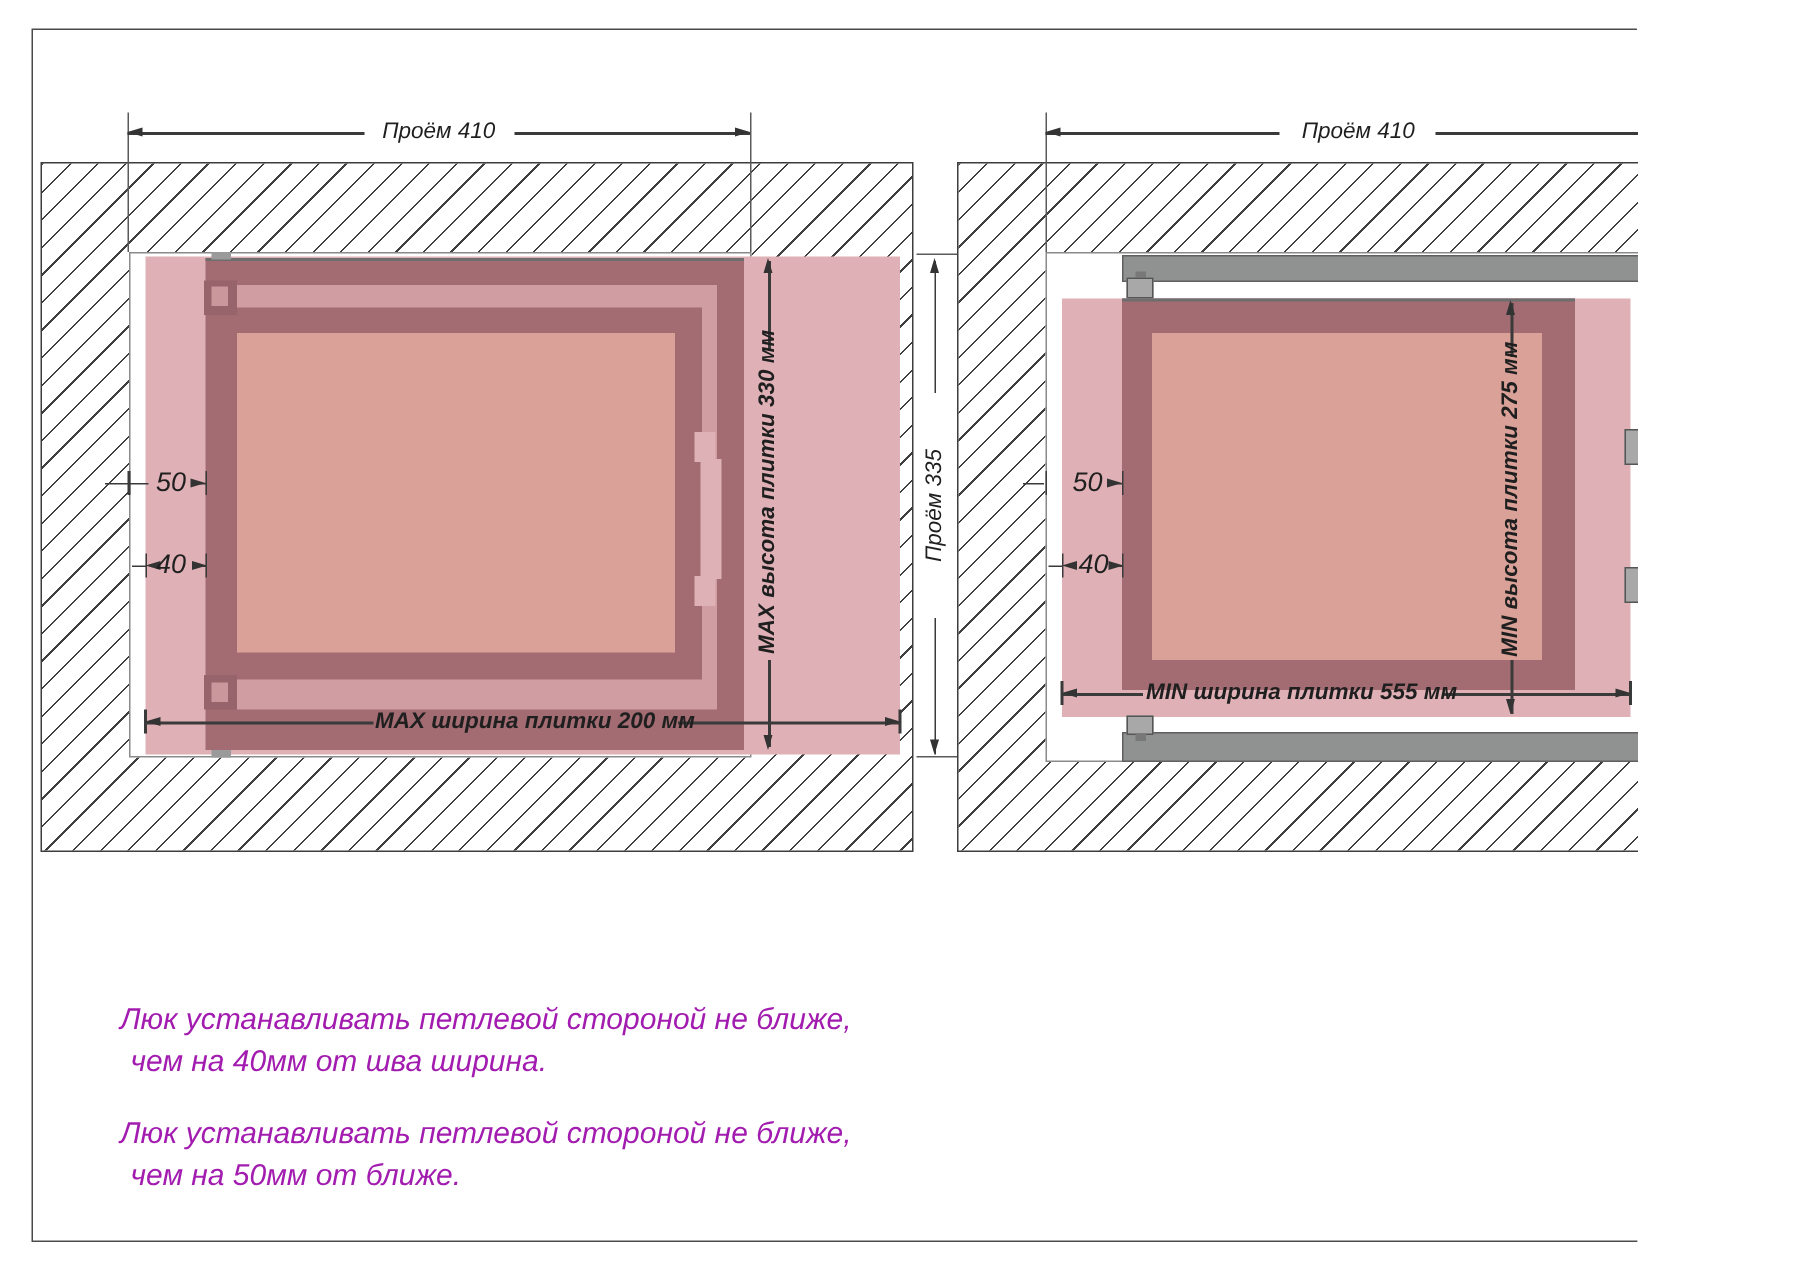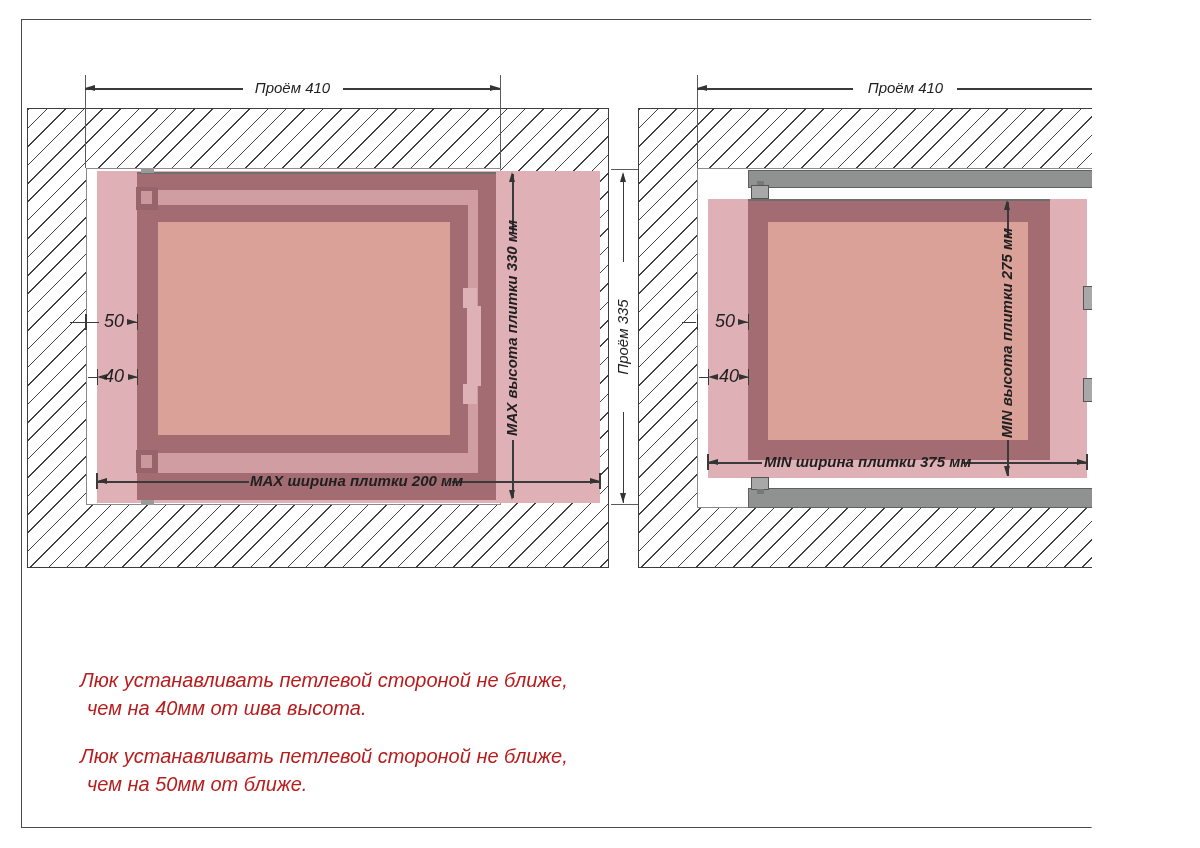--- a/index.html
+++ b/index.html
@@ -32,21 +32,21 @@
   .bar{position:absolute;background:#3a3a3a;}
   .ah{position:absolute;width:0;height:0;}
   .ah-l{border-top:3.5px solid transparent;border-bottom:3.5px solid transparent;border-right:10px solid #333;}
   .ah-r{border-top:3.5px solid transparent;border-bottom:3.5px solid transparent;border-left:10px solid #333;}
   .ah-u{border-left:3.5px solid transparent;border-right:3.5px solid transparent;border-bottom:10px solid #333;}
   .ah-d{border-left:3.5px solid transparent;border-right:3.5px solid transparent;border-top:10px solid #333;}
   .dimtext{position:absolute;font-style:italic;font-size:15px;color:#1f1f1f;text-align:center;white-space:nowrap;line-height:18px;}
   .bold{font-weight:bold;}
   .rot{transform:rotate(-90deg);transform-origin:center center;}
   .ticktext{position:absolute;font-style:italic;font-size:18px;color:#1f1f1f;text-align:center;white-space:nowrap;line-height:20px;}
-  .note{position:absolute;font-style:italic;font-size:20px;color:#b91c1c;white-space:nowrap;line-height:24px;}
+  .note{position:absolute;font-style:italic;font-size:20px;color:#a21caf;white-space:nowrap;line-height:24px;}
 </style>
 </head>
 <body>
 
 <div id="canvas">
 
   <div class="abs frame-border" style="left:21px;top:19px;width:1157px;height:807px;"></div>
 
   <div class="abs wall" style="left:27px;top:108px;width:582px;height:460px;"></div>
   <div class="abs opening" style="left:86px;top:168px;width:415px;height:337px;"></div>
@@ -142,35 +142,35 @@
   <div class="ah ah-u" style="left:1004px;top:200px;"></div>
   <div class="ah ah-d" style="left:1004px;top:466px;"></div>
   <div class="dimtext bold rot" style="left:907px;top:329px;width:200px;height:18px;">MIN высота плитки 275 мм</div>
 
   <div class="bar" style="left:707px;top:454px;width:1.5px;height:16px;"></div>
   <div class="bar" style="left:1086px;top:454px;width:1.5px;height:16px;"></div>
   <div class="ln" style="left:708px;top:462px;width:54px;height:1.5px;"></div>
   <div class="ln" style="left:962px;top:462px;width:125px;height:1.5px;"></div>
   <div class="ah ah-l" style="left:708px;top:459px;"></div>
   <div class="ah ah-r" style="left:1077px;top:459px;"></div>
-  <div class="dimtext bold" style="left:764px;top:453px;width:196px;">MIN ширина плитки 375 мм</div>
+  <div class="dimtext bold" style="left:764px;top:453px;width:196px;">MIN ширина плитки 555 мм</div>
 
   <div class="ln" style="left:682px;top:322px;width:14px;height:1.2px;"></div>
   <div class="ln" style="left:741px;top:322px;width:7px;height:1.2px;"></div>
   <div class="bar" style="left:696.5px;top:314px;width:1.5px;height:16px;"></div>
   <div class="bar" style="left:747.5px;top:314px;width:1.5px;height:16px;"></div>
   <div class="ah ah-r" style="left:738px;top:318.5px;"></div>
   <div class="ticktext" style="left:708px;top:311px;width:34px;">50</div>
 
   <div class="ln" style="left:699px;top:377px;width:9px;height:1.2px;"></div>
   <div class="ln" style="left:740px;top:377px;width:8px;height:1.2px;"></div>
   <div class="bar" style="left:707.5px;top:369px;width:1.5px;height:16px;"></div>
   <div class="bar" style="left:747.5px;top:369px;width:1.5px;height:16px;"></div>
   <div class="ah ah-l" style="left:708px;top:373.5px;"></div>
   <div class="ah ah-r" style="left:739px;top:373.5px;"></div>
   <div class="ticktext" style="left:712px;top:366px;width:34px;">40</div>
 
   <div class="note" style="left:80px;top:668px;">Люк устанавливать петлевой стороной не ближе,</div>
-  <div class="note" style="left:87px;top:696px;">чем на 40мм от шва высота.</div>
+  <div class="note" style="left:87px;top:696px;">чем на 40мм от шва ширина.</div>
   <div class="note" style="left:80px;top:744px;">Люк устанавливать петлевой стороной не ближе,</div>
   <div class="note" style="left:87px;top:772px;">чем на 50мм от ближе.</div>
 
 </div>
 
 </body></html>

